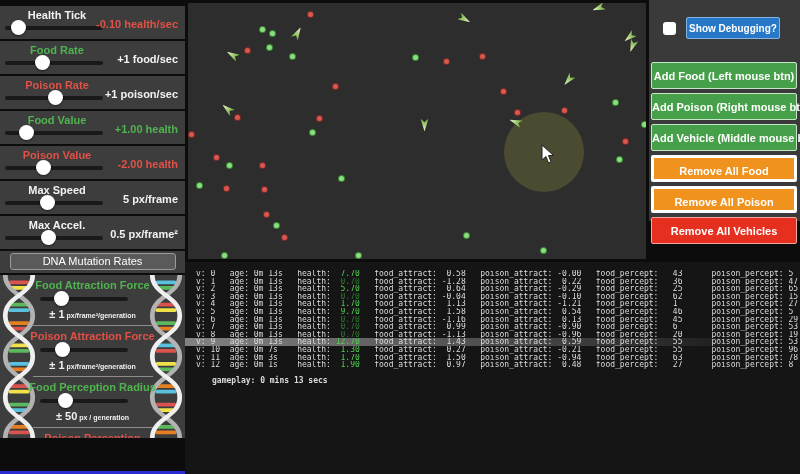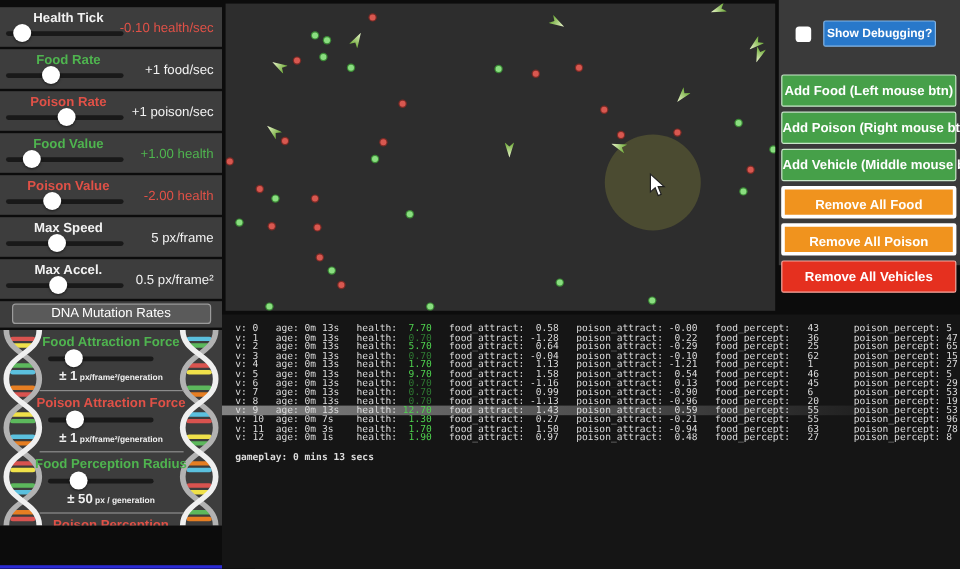--- a/index.html
+++ b/index.html
@@ -13,21 +13,21 @@
   
   .sidebar{position:absolute;left:0;top:0;width:185px;height:474px;background:#0c0c0c}
   .sec{position:relative;height:33px;background:#3d3d3d;margin-bottom:2px}
   .sec:first-child{margin-top:6px}
   .sec .lbl{position:absolute;top:3px;left:0;width:114px;text-align:center;
             font-size:11px;font-weight:bold;white-space:nowrap}
   .sec .track{position:absolute;left:5px;top:20px;width:98px;height:4px;
               background:#191919;border-radius:2px}
   .thumb{position:absolute;top:-6px;width:15px;height:15px;background:#fff;
          border-radius:50%;margin-left:-8px;box-shadow:0 1px 2px rgba(0,0,0,.5)}
-  .sec .val{position:absolute;right:7px;top:12px;font-size:11px;font-weight:normal;white-space:nowrap}
+  .sec .val{position:absolute;right:7px;top:12px;font-size:11px;font-weight:bold;white-space:nowrap}
 
   .dna-header{position:relative;height:20px;background:#3d3d3d;margin-bottom:2px;padding-top:2px}
   .dna-header .box{margin:0 auto;width:164px;height:15px;background:#5a5a5a;
                    border:1px solid #9b9b9b;border-radius:3px;color:#fff;font-weight:normal;
                    font-size:11px;text-align:center;line-height:15px}
   .dna-area{position:relative;height:163px;background:#3d3d3d;overflow:hidden}
   .helix{position:absolute;top:0;width:38px;height:163px}
   .helix.left{left:0}
   .helix.right{right:0;transform:scaleX(-1)}
   .dna-group{position:relative;text-align:center}
@@ -68,21 +68,21 @@
 
   
   .table-area{position:absolute;left:185px;top:262px;width:615px;height:212px;background:#151515;
               font-family:"DejaVu Sans Mono",monospace;font-size:8px;color:#dcdcdc;padding-top:8px;
               box-sizing:border-box}
   .trow{height:7.6px;line-height:7.6px;white-space:pre;padding-left:11px;overflow:hidden}
   .trow.hl{background:linear-gradient(90deg,rgba(220,220,220,.55) 0%,
            rgba(170,170,170,.35) 55%,rgba(120,120,120,0) 95%)}
   .hv-hi{color:#4fd24f}
   .hv-lo{color:#2f7a33}
-  .gameplay{margin-top:7px;padding-left:11px;font-weight:bold;white-space:pre}
+  .gameplay{margin-top:7px;padding-left:27px;font-weight:bold;white-space:pre}
 </style>
 </head>
 <body>
 
 <div class="sidebar">
   <div class="sec">
     <div class="lbl c-white">Health Tick</div>
     <div class="track">
         <div class="thumb" style="left: 14%;"></div>
       </div>

